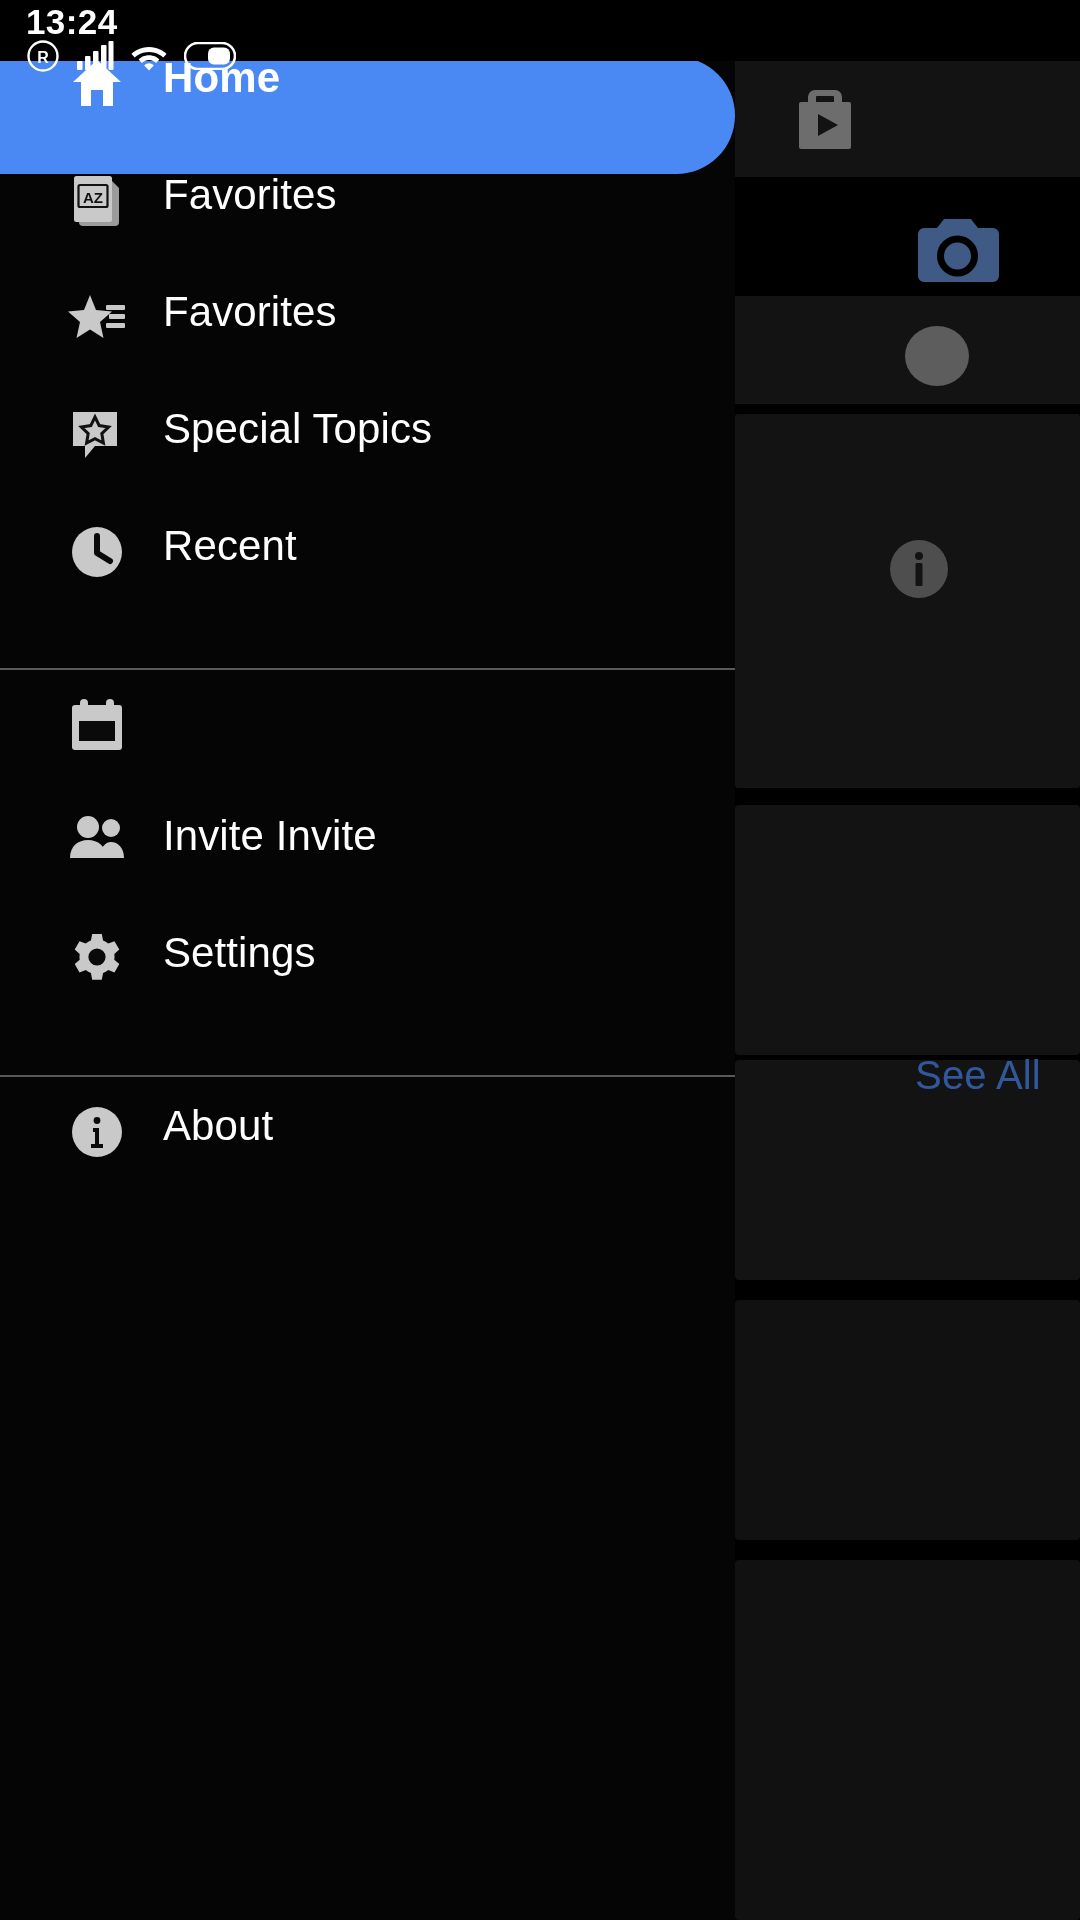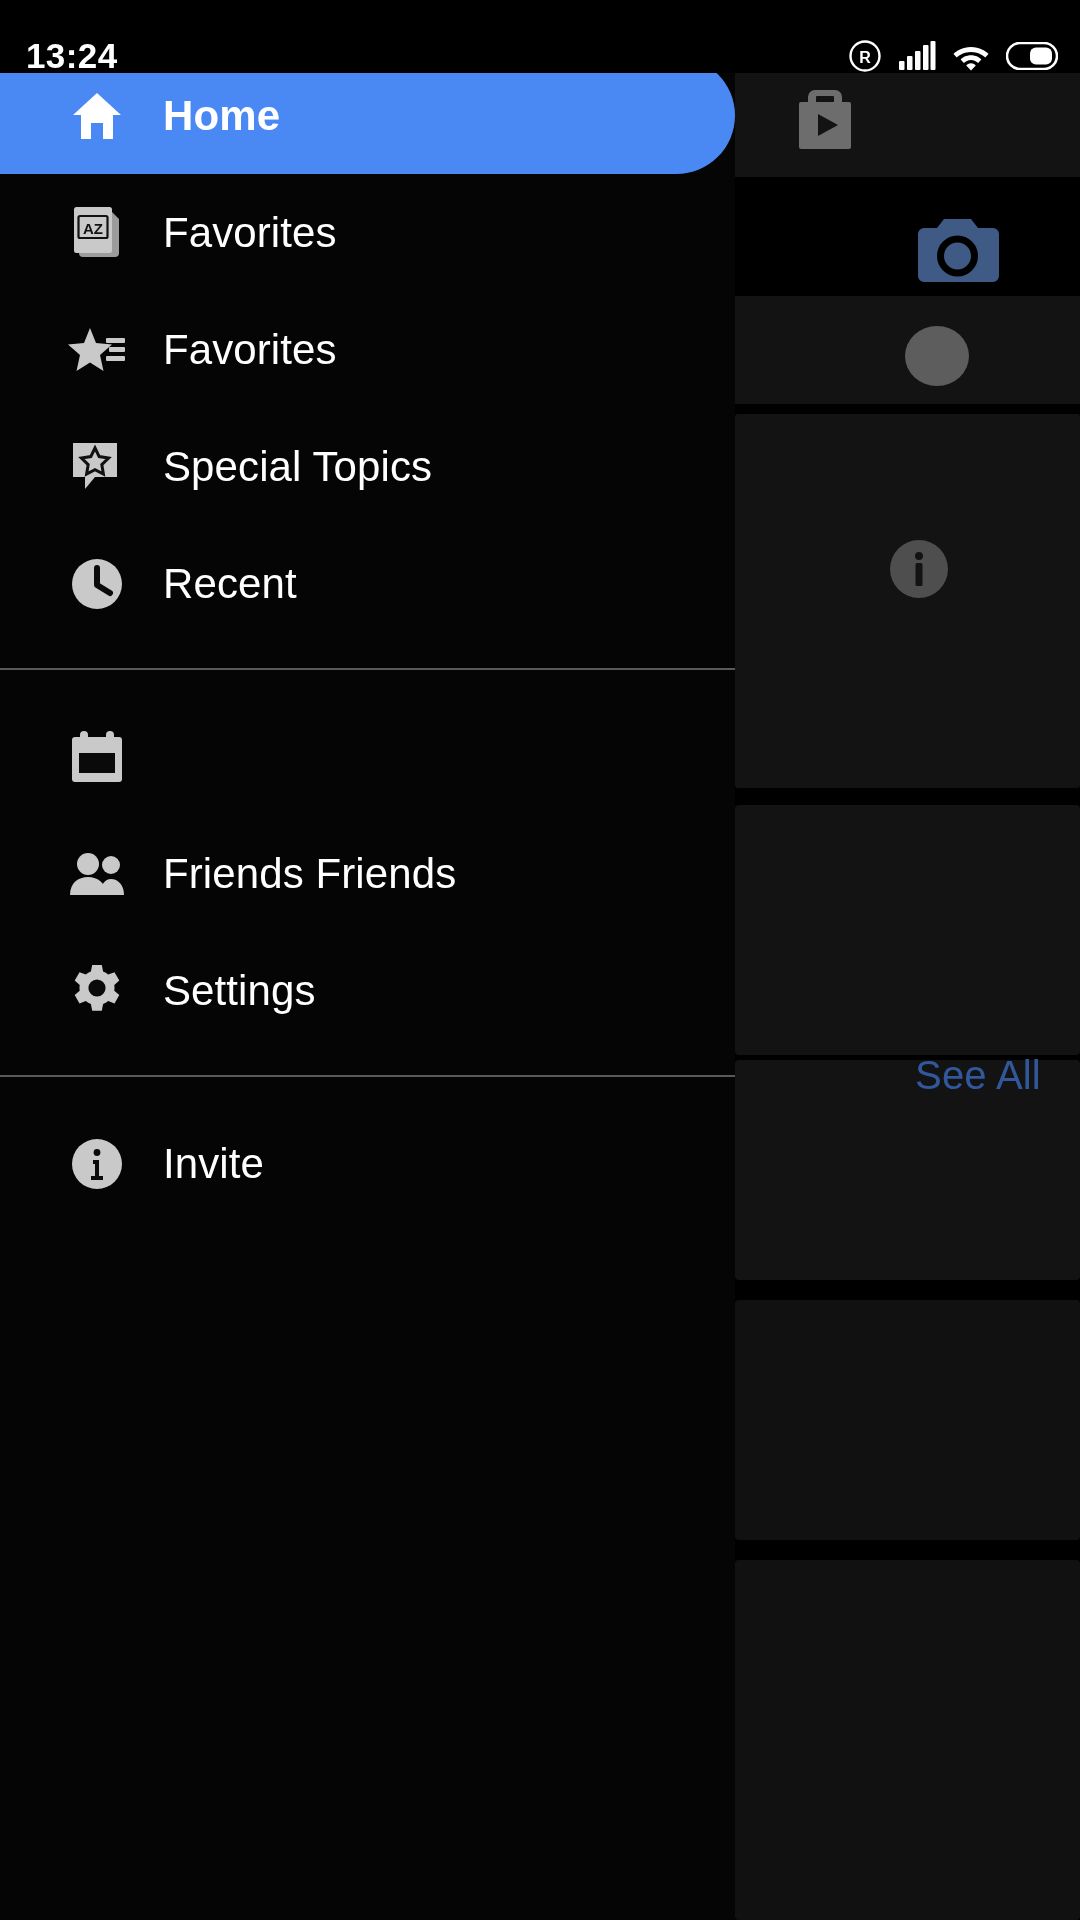--- a/index.html
+++ b/index.html
@@ -19,29 +19,29 @@
   #avatar-circle { position:absolute; left:905px; top:326px; width:64px; height:60px; border-radius:50%; background:#5d5d5d; }
   #bg-card-info { position:absolute; left:735px; top:414px; width:345px; height:374px; background:#131313; border-radius:3px; }
   #info-bg-icon { position:absolute; left:890px; top:540px; width:58px; height:58px; }
   #bg-card-seeall { position:absolute; left:735px; top:805px; width:345px; height:250px; background:#131313; border-radius:4px; }
   #see-all-link { position:absolute; left:915px; top:1053px; width:170px; height:110px; color:#31589c; font-size:40px; letter-spacing:.2px; }
   #bg-card-seeall-2 { position:absolute; left:735px; top:1060px; width:345px; height:220px; background:#131313; border-radius:4px; }
   #bg-card-3 { position:absolute; left:735px; top:1300px; width:345px; height:240px; background:#111; border-radius:4px; }
   #bg-card-4 { position:absolute; left:735px; top:1560px; width:345px; height:360px; background:#111; border-radius:4px; }
 
   
-  #statusbar { position:absolute; left:0; top:16px; width:1080px; height:57px; background:#000; z-index:40;
-               display:flex; align-items:flex-end; justify-content:space-between; padding:0 22px 0 26px; }
+  #statusbar { position:absolute; left:0; top:4px; width:1080px; height:57px; background:#000; z-index:40;
+               display:flex; align-items:flex-start; justify-content:space-between; padding:0 22px 0 26px;flex-direction:column; }
   #status-time { color:#fff; font-size:35px; font-weight:700; letter-spacing:.4px; line-height:1; }
   #status-icons { display:flex; align-items:center; gap:16px; }
 
   
   #drawer { position:absolute; left:0; top:57px; width:735px; height:1863px; background:#050505; z-index:30; }
 
-  .nav-item { position:relative; display:flex; align-items:center; height:117px; width:100%; }
+  .nav-item { position:relative; display:flex; align-items:flex-start; height:117px; width:100%; }
   .nav-icon { width:66px; margin-left:64px; display:flex; align-items:center; justify-content:center; flex:0 0 auto; }
   .nav-label { margin-left:33px; color:#fff; font-size:42px; line-height:1; letter-spacing:.1px; }
 
   
   #nav-home { height:117px; }
   #nav-home .pill { position:absolute; left:0; top:0; width:735px; height:117px;
                     background:#4a89f3; border-radius:0 60px 60px 0; }
   #nav-home .nav-icon, #nav-home .nav-label { position:relative; z-index:2; }
   #nav-home .nav-label { font-weight:700; }
 
@@ -207,21 +207,21 @@
 
     <div class="nav-item">
       <div class="nav-icon">
         <svg width="60" height="44" viewBox="0 0 60 44">
           <circle cx="21" cy="12" r="11" fill="#c9c9c9"></circle>
           <path d="M3 43 C3 31 11 25 21 25 C31 25 39 31 39 43 Z" fill="#c9c9c9"></path>
           <circle cx="44" cy="13" r="9" fill="#c9c9c9"></circle>
           <path d="M33 43 C33 33 38 27 44 27 C51 27 57 33 57 43 Z" fill="#c9c9c9"></path>
         </svg>
       </div>
-      <div class="nav-label">Friends Friends</div>
+      <div class="nav-label">Invite Invite</div>
     </div>
 
     <div class="nav-item">
       <div class="nav-icon">
         <svg width="56" height="56" viewBox="0 0 56 56">
           <path d="M23.2 2 h9.6 l1.3 6.6 a20 20 0 0 1 5.1 3 l6.3 -2.3 l4.8 8.3 l-5 4.3 a20 20 0 0 1 0 5.9 l5 4.3 l-4.8 8.3 l-6.3 -2.3 a20 20 0 0 1 -5.1 3 l-1.3 6.6 h-9.6 l-1.3 -6.6 a20 20 0 0 1 -5.1 -3 l-6.3 2.3 l-4.8 -8.3 l5 -4.3 a20 20 0 0 1 0 -5.9 l-5 -4.3 l4.8 -8.3 l6.3 2.3 a20 20 0 0 1 5.1 -3 z" fill="#c9c9c9"></path>
           <circle cx="28" cy="25" r="8.6" fill="#0a0a0a"></circle>
         </svg>
       </div>
       <div class="nav-label">Settings</div>
@@ -233,18 +233,18 @@
 
 
     <div class="nav-item">
       <div class="nav-icon">
         <svg width="54" height="54" viewBox="0 0 54 54">
           <circle cx="27" cy="27" r="25" fill="#c9c9c9"></circle>
           <circle cx="27" cy="15.5" r="3.4" fill="#0a0a0a"></circle>
           <path d="M23 23 h6 v16 h4 v4 h-12 v-4 h4 v-12 h-2 z" fill="#0a0a0a"></path>
         </svg>
       </div>
-      <div class="nav-label">Invite</div>
+      <div class="nav-label">About</div>
     </div>
 
   </div>
 
 </div>
 
 </body></html>

